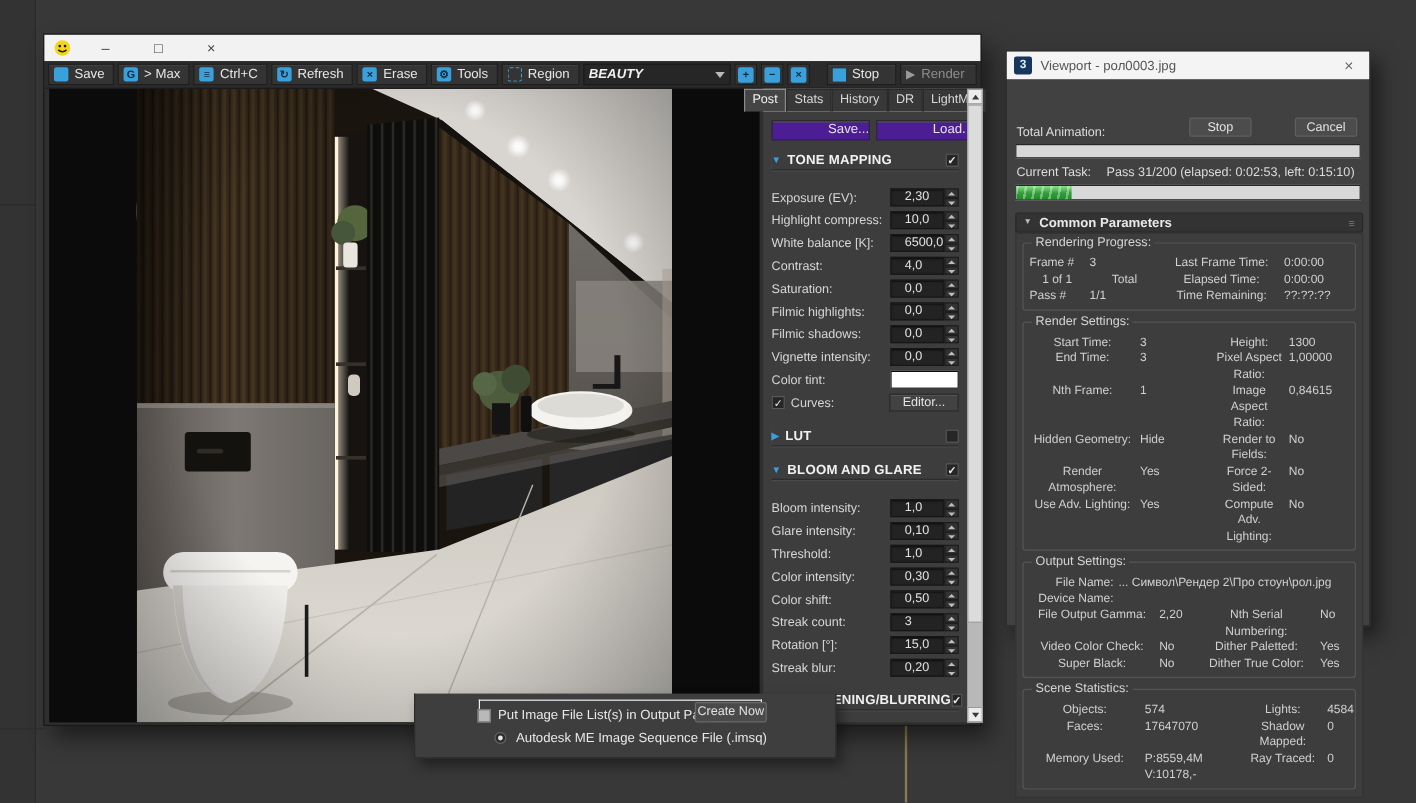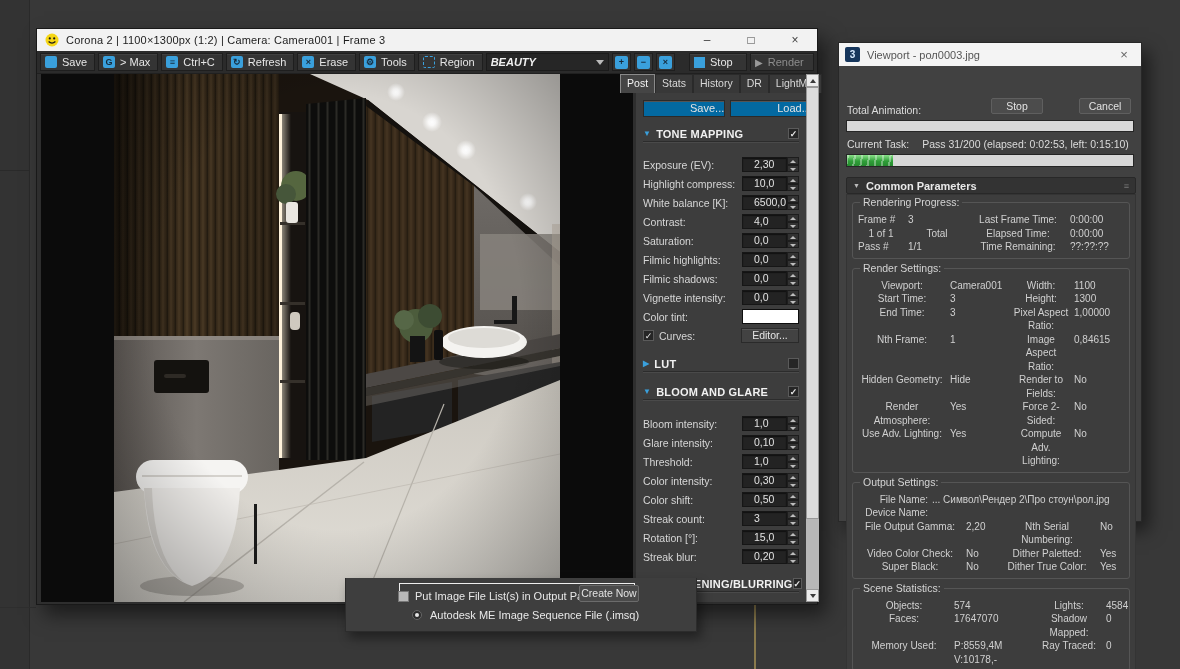--- a/index.html
+++ b/index.html
@@ -35,21 +35,21 @@
   .vfb-canvas { position:absolute; left:4px; top:45px; width:592px; height:528px; background:#0b0b0b; overflow:hidden; }
   .render-img { position:absolute; left:73px; top:0; width:446px; height:528px; }
 
   
   .rpanel { position:absolute; left:599px; top:45px; width:170px; height:528px; background:#3d3d3d; font-size:10.5px; }
   .tabs { display:flex; height:19px; justify-content:center; background:#ffffff; }
   .tab { padding:2px 6px 0; color:#d8d8d8; font-size:10.5px; background:#383838; border:1px solid #2a2a2a; border-bottom:none; white-space:nowrap; }
   .tab.active { background:#454545; border-color:#8a8a8a; color:#f2f2f2; }
   .rp-body { padding:0 7px; }
   .btn-row { display:flex; gap:5px; margin-top:7px; }
-  .pbtn { flex:1; height:17px; background:#0369a1; border:1px solid #2a2a2a; box-shadow:inset 0 1px 0 #545454; color:#e4e4e4; text-align:center; line-height:15px; font-size:11px;padding-left:46px; }
+  .pbtn { flex:1; height:17px; background:#4c1d95; border:1px solid #2a2a2a; box-shadow:inset 0 1px 0 #545454; color:#e4e4e4; text-align:center; line-height:15px; font-size:11px;padding-left:46px; }
   .sec-h { display:flex; align-items:center; height:16px; border-bottom:1px solid #2c2c2c; box-shadow:0 1px 0 #4a4a4a; color:#f1f1f1; font-weight:bold; font-size:11px; letter-spacing:.2px; }
   .sec-h .arr { color:#3aa0dc; font-size:8px; margin-right:5px; }
   .sec-h .cb { margin-left:auto; }
   .cb { width:11px; height:11px; background:#262626; border:1px solid #5a5a5a; color:#e8e8e8; font-size:9px; line-height:10px; text-align:center; }
   .cb.empty { color:transparent; }
   .trows { margin-top:13px; }
   .trow { display:flex; align-items:center; height:19px; }
   .tlabel { flex:1; color:#d6d6d6; }
   .fldwrap { display:flex; height:15px; }
   .fld { width:45px; background:#232323; border:1px solid #161616; box-shadow:inset 0 1px 1px #111; color:#e2e2e2; font-size:10.5px; padding:0 11px; line-height:13px; }
@@ -121,21 +121,20 @@
 <div class="bg-gold-line"></div>
 
 <div class="vfb">
   <div class="vfb-title">
     <svg class="smiley" viewBox="0 0 14 14">
       <circle cx="7" cy="7" r="6.5" fill="#f5d616"></circle>
       <circle cx="4.8" cy="5.4" r="1.1" fill="#1a1a1a"></circle>
         <circle cx="9.2" cy="5.4" r="1.1" fill="#1a1a1a"></circle>
       <path d="M3.6 8.6 Q7 11.6 10.4 8.6" stroke="#1a1a1a" stroke-width="1.3" fill="none"></path>
     </svg>
-    <span class="ttl">Corona 2 | 1100×1300px (1:2) | Camera: Camera001 | Frame 3</span>
     <span class="win-ctl">
       <span>–</span>
       <span>□</span>
       <span>×</span>
     </span>
   </div>
 
   <div class="vfb-toolbar">
     <div class="tbtn">
       <span class="ticon"></span>
@@ -606,26 +605,20 @@
             <span class="v">1/1</span>
             <span class="r">Time Remaining:</span>
             <span class="v">??:??:??</span>
           </div>
         </div>
 
         <div class="gbox g-rs">
           <span class="gtitle">Render Settings:</span>
           <div>
 
-              <div class="prow">
-                <span class="r">Viewport:</span>
-                <span class="v">Camera001</span>
-                <span class="r">Width:</span>
-                <span class="v">1100</span>
-              </div>
 
               <div class="prow">
                 <span class="r">Start Time:</span>
                 <span class="v">3</span>
                 <span class="r">Height:</span>
                 <span class="v">1300</span>
               </div>
 
               <div class="prow">
                 <span class="r">End Time:</span>

